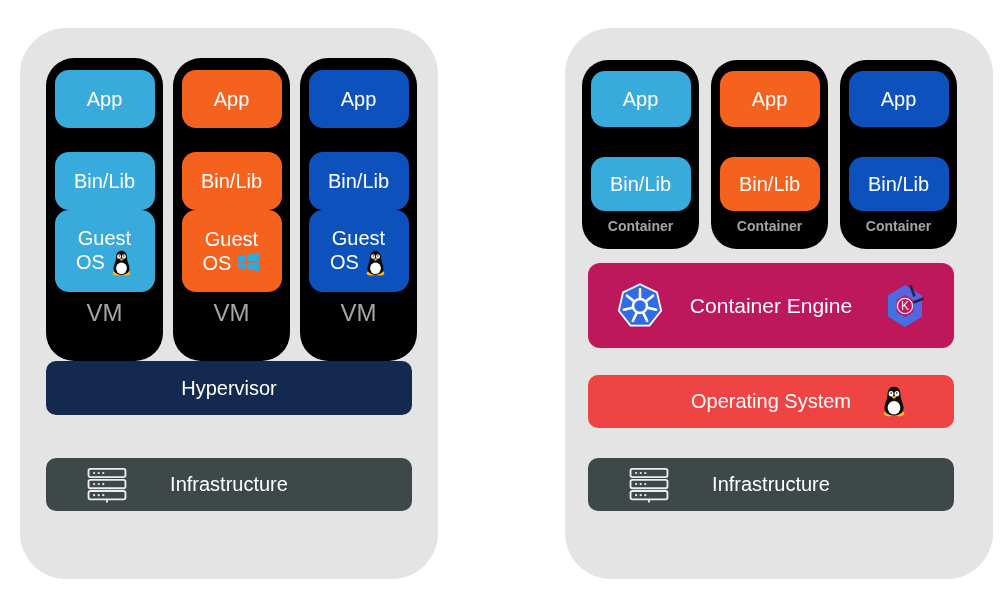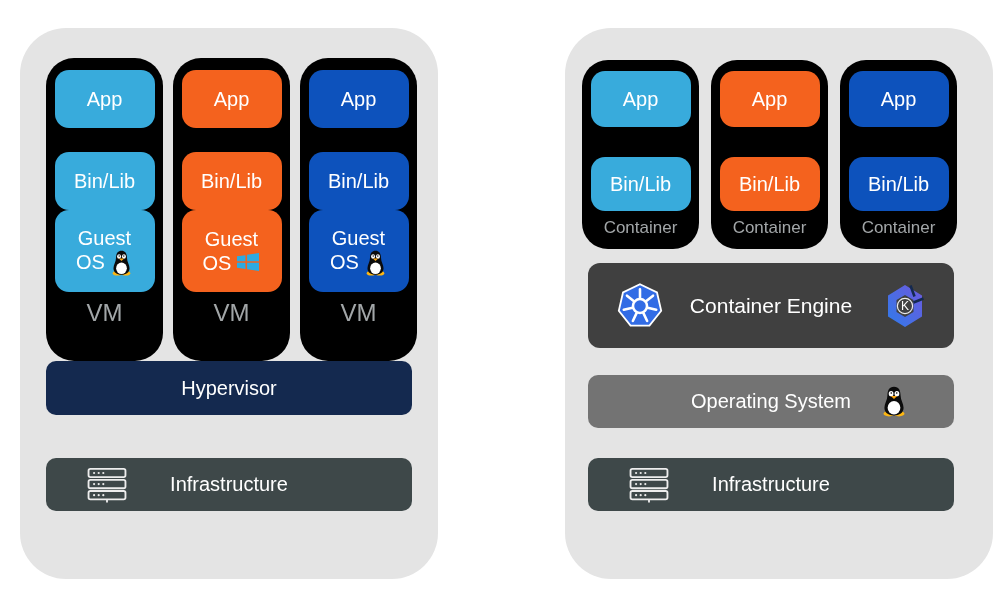--- a/index.html
+++ b/index.html
@@ -20,21 +20,21 @@
 
   .chip{width:100px;height:58px;border-radius:14px;color:#fff;font-size:20px;
     display:flex;align-items:center;justify-content:center;flex:none;}
   .vm-box .chip-binlib{margin-top:24px;}
   .vm-box .chip-guest{height:82px;flex-direction:column;line-height:1.22;}
   .guest-line2{display:flex;gap:5px;}
   .container-box .chip{height:56px;}
   .container-box .chip-binlib{margin-top:30px;height:54px;}
 
   .box-label{color:#A2A6A8;margin-top:7px;font-size:24px;}
-  .container-box .box-label{font-size:17px;}
+  .container-box .box-label{font-size:14px;font-weight:bold;}
 
   .bar{position:absolute;border-radius:10px;color:#fff;display:flex;align-items:center;
     justify-content:center;font-size:20px;}
   .bar-hypervisor{left:26px;top:333px;width:366px;height:54px;}
   .bar-infra-left{left:26px;top:430px;width:366px;height:53px;}
   .bar-engine{left:23px;top:235px;width:366px;height:85px;border-radius:12px;font-size:21px;}
   .bar-os{left:23px;top:347px;width:366px;height:53px;}
   .bar-infra-right{left:23px;top:430px;width:366px;height:53px;}
 
   .infra-icon{position:absolute;left:40px;top:50%;transform:translateY(-50%);}
@@ -162,21 +162,21 @@
         <div class="box-label">Container</div>
       </div>
 
       <div class="blackbox container-box">
         <div class="chip" style="background: rgb(13, 82, 188);">App</div>
         <div class="chip chip-binlib" style="background: rgb(13, 82, 188);">Bin/Lib</div>
         <div class="box-label">Container</div>
       </div>
     </div>
 
-    <div class="bar bar-engine" style="background: #404040;">
+    <div class="bar bar-engine" style="background: #be185d;">
       <svg class="k8s-icon" width="46" height="46" viewBox="0 0 36 36">
         <polygon points="18,1 31.3,7.4 34.6,21.8 25.4,33.3 10.6,33.3 1.4,21.8 4.7,7.4" fill="#326CE5" stroke="#FFFFFF" stroke-width="1.4"></polygon>
         <circle cx="18" cy="18" r="5.5" fill="none" stroke="#fff" stroke-width="2"></circle>
         <g stroke="#fff" stroke-width="2" stroke-linecap="round">
           <line x1="18" y1="12" x2="18" y2="5"></line>
           <line x1="22.7" y1="14.3" x2="28.2" y2="9.9"></line>
           <line x1="23.9" y1="19.3" x2="30.7" y2="20.9"></line>
           <line x1="20.6" y1="23.4" x2="23.6" y2="29.7"></line>
           <line x1="15.4" y1="23.4" x2="12.4" y2="29.7"></line>
           <line x1="12.2" y1="19.3" x2="5.3" y2="20.9"></line>
@@ -192,21 +192,21 @@
           </linearGradient>
         </defs>
         <path fill-rule="evenodd" fill="url(#kgrad)" d="M22 2 L39 12.5 V33.5 L22 44 L5 33.5 V12.5 Z M22 12 L30.5 17 V29 L22 34 L13.5 29 V17 Z"></path>
         <path d="M27.5 2.5 L31.5 13.5" stroke="#14294F" stroke-width="2.6"></path>
         <path d="M40.5 15.5 L30.5 19.5" stroke="#14294F" stroke-width="2.6"></path>
         <circle cx="22" cy="23" r="7.6" fill="none" stroke="#fff" stroke-width="1.2" opacity="0.9"></circle>
         <text x="22" y="27.2" text-anchor="middle" font-size="12" fill="#fff" font-family="Liberation Sans, sans-serif">K</text>
       </svg>
     </div>
 
-    <div class="bar bar-os" style="background: #737373;">
+    <div class="bar bar-os" style="background: #ef4444;">
       <span>Operating System</span>
       <svg class="tux-os" width="28" height="31" viewBox="0 0 30 34">
         <ellipse cx="9.5" cy="30.5" rx="6" ry="3" fill="#FDB713"></ellipse>
           <ellipse cx="20.5" cy="30.5" rx="6" ry="3" fill="#FDB713"></ellipse>
         <path d="M15 1 C9.5 1 7.8 5.5 7.8 10.5 C7.8 15.5 4.5 19.5 4.5 24 C4.5 29.5 9 32.5 15 32.5 C21 32.5 25.5 29.5 25.5 24 C25.5 19.5 22.2 15.5 22.2 10.5 C22.2 5.5 20.5 1 15 1 Z" fill="#0b0b0b"></path>
         <ellipse cx="15" cy="24" rx="7" ry="7.5" fill="#fff"></ellipse>
         <ellipse cx="11.8" cy="8.5" rx="2.6" ry="3" fill="#fff"></ellipse>
           <ellipse cx="18.2" cy="8.5" rx="2.6" ry="3" fill="#fff"></ellipse>
         <circle cx="12" cy="7.8" r="0.9" fill="#000"></circle>
           <circle cx="18" cy="7.8" r="0.9" fill="#000"></circle>

